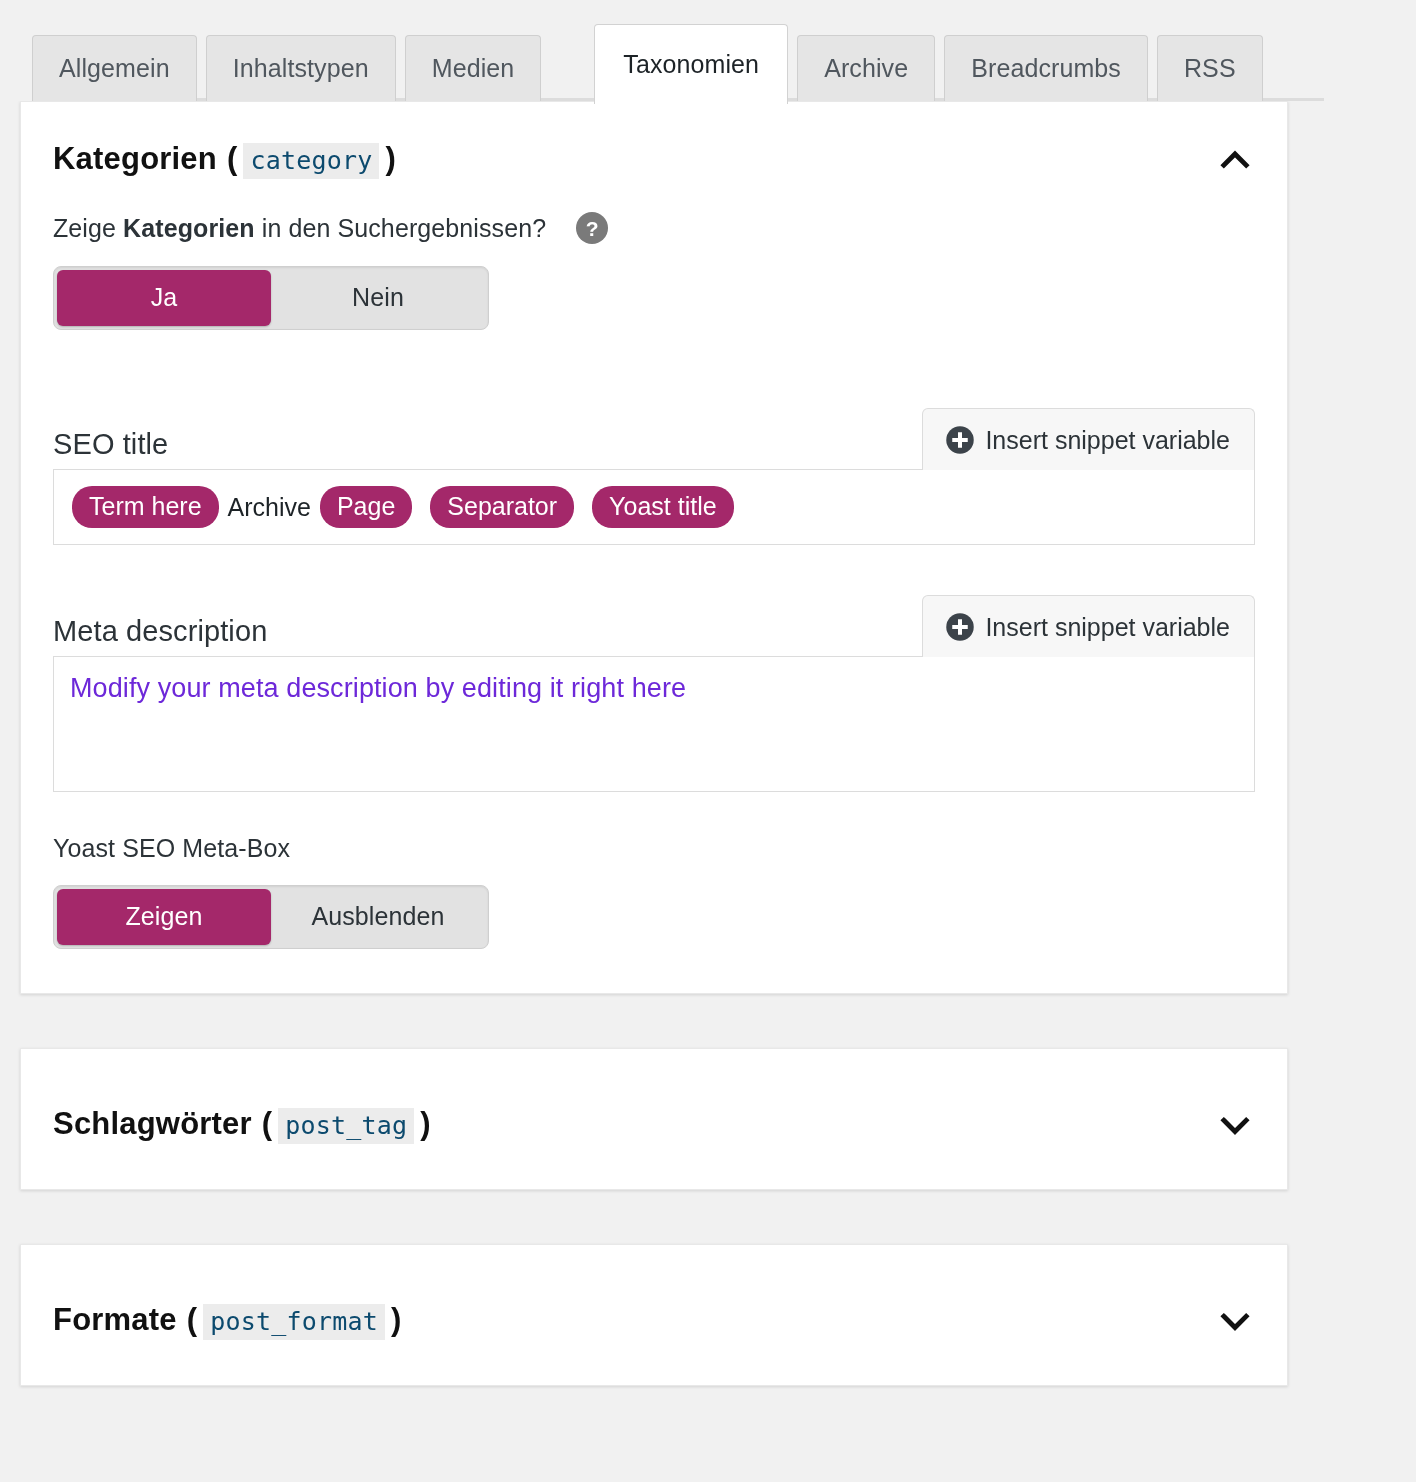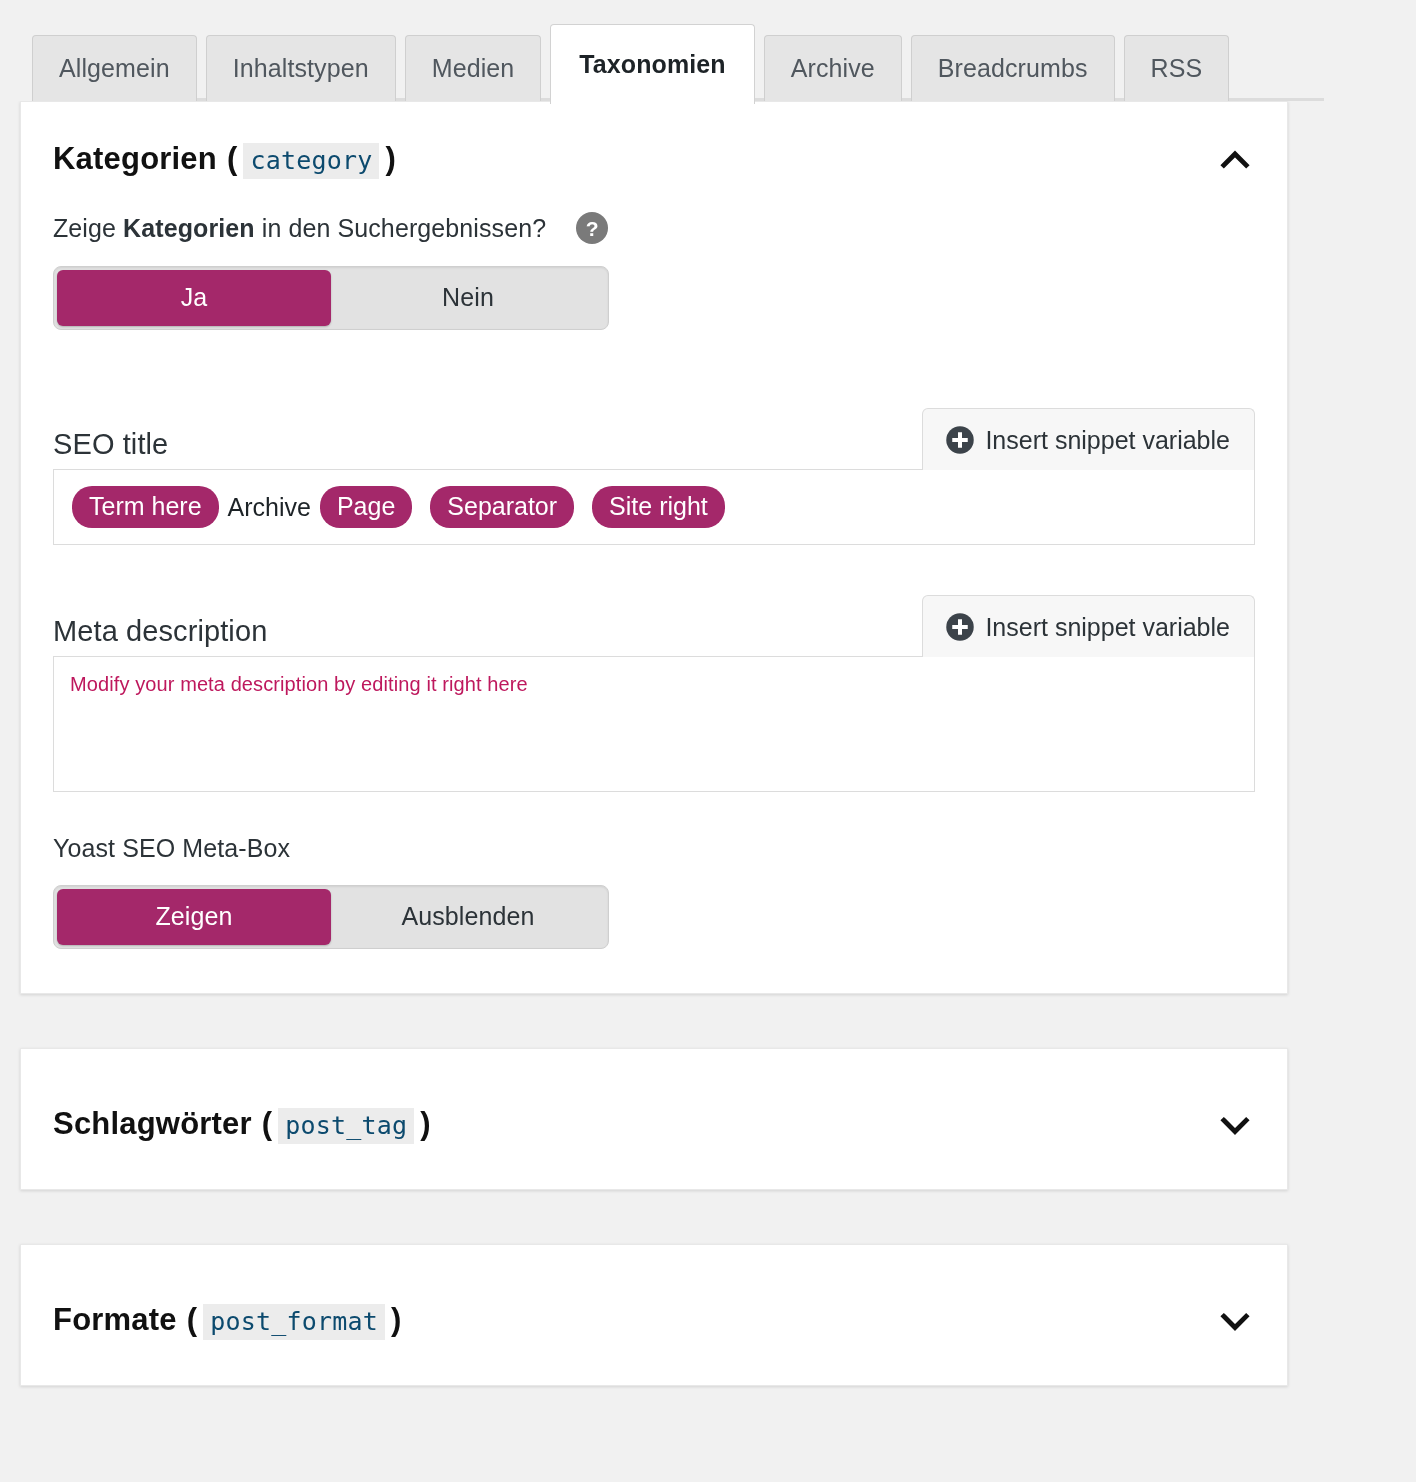--- a/index.html
+++ b/index.html
@@ -51,25 +51,26 @@
     font-size: 25px;
     letter-spacing: 0.1px;
     white-space: nowrap;
     cursor: pointer;
     user-select: none;
   }
   .tab.active {
     background: #ffffff;
     border-color: #d2d2d2;
     color: #1d2327;
-    font-weight: bold;
+    font-weight: normal;
     height: 80px;
     margin-bottom: -3px;
     padding: 0 28px;
     z-index: 3;
+    margin-left: 44px;
   }
 
   
   .wrap {
     padding: 0 128px 0 20px;
   }
   .card {
     background: #ffffff;
     border: 1px solid #e8e8e8;
     box-shadow: 0 1px 3px rgba(0,0,0,0.13);
@@ -148,21 +149,21 @@
     line-height: 1;
   }
 
   
   .toggle {
     display: inline-flex;
     background: #e2e2e2;
     border: 1px solid #cfcfcf;
     border-radius: 8px;
     padding: 3px;
-    width: 556px;
+    width: 436px;
     box-shadow: inset 0 1px 2px rgba(0,0,0,0.08);
   }
   .toggle-opt {
     flex: 1 1 50%;
     text-align: center;
     font-size: 25px;
     padding: 13px 0 14px 0;
     border-radius: 6px;
     color: #2c3338;
     cursor: pointer;
@@ -246,22 +247,22 @@
 
   .textarea-box {
     border: 1px solid #dcdcdc;
     background: #ffffff;
     height: 136px;
     padding: 16px 16px;
     position: relative;
     z-index: 1;
   }
   .textarea-text {
-    font-size: 20px;
-    color: #be185d;
+    font-size: 27px;
+    color: #6d28d9;
     letter-spacing: 0.1px;
   }
 
   .small-label {
     font-size: 25px;
     color: #2c3338;
     margin-bottom: 22px;
     letter-spacing: 0.1px;
   }
 </style>
@@ -343,21 +344,21 @@
             <span>Insert snippet variable</span>
           </div>
         </div>
         <div class="snippet-input">
           <span class="pill">Term here</span>
           <span class="plain-token">Archive</span>
           <span class="pill">Page</span>
           <span class="plain-token"></span>
           <span class="pill">Separator</span>
           <span class="plain-token"></span>
-          <span class="pill">Site right</span>
+          <span class="pill">Yoast title</span>
         </div>
       </div>
 
       <div class="spacer-md"></div>
 
       
       <div class="snippet-block">
         <div class="snippet-head">
           <div class="snippet-label">Meta description</div>
           <div class="insert-btn">

